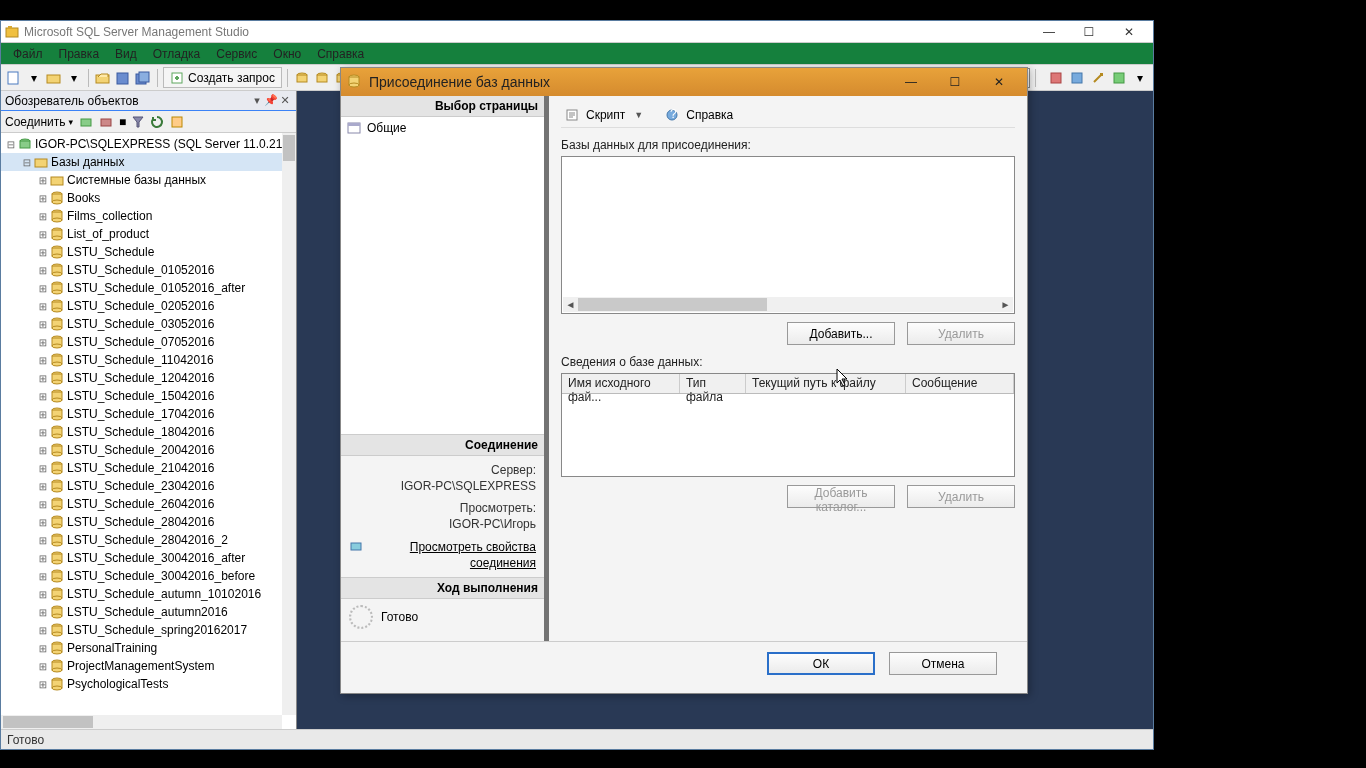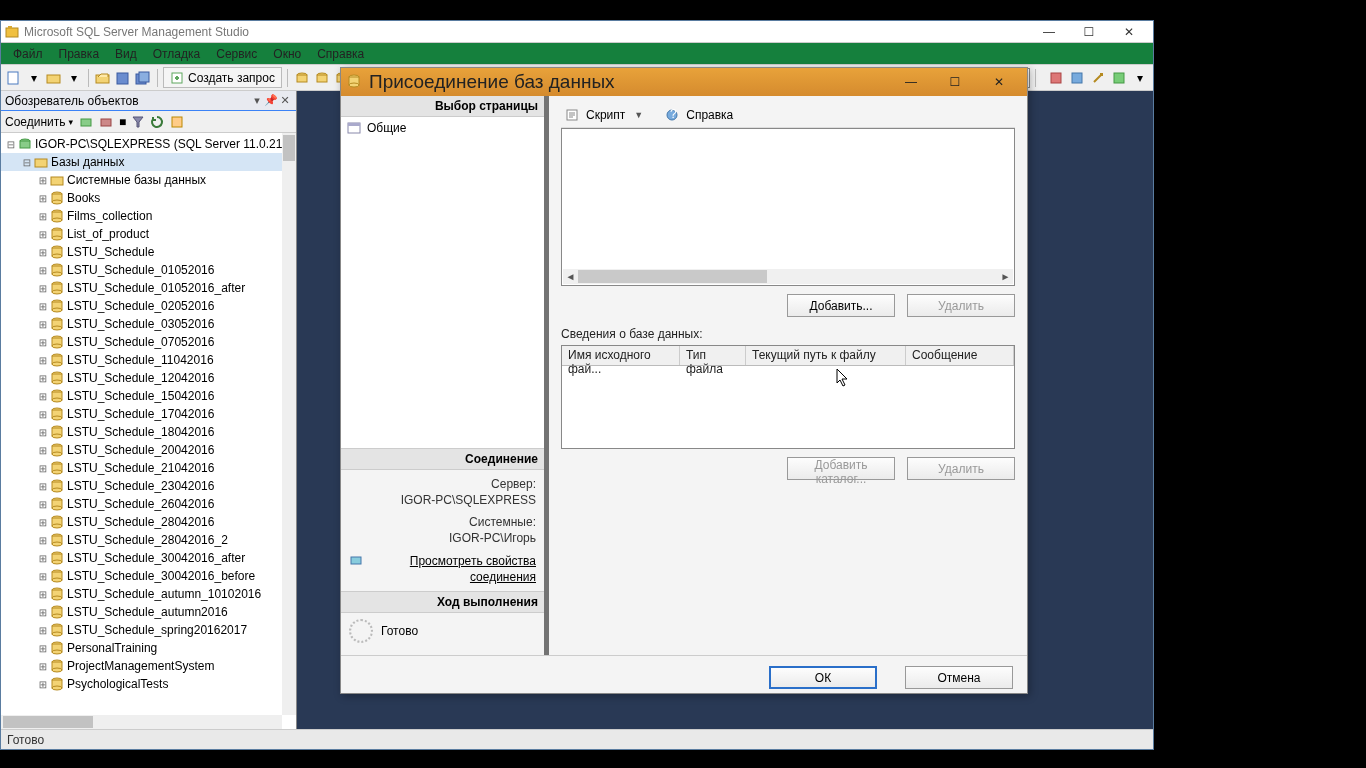--- a/index.html
+++ b/index.html
@@ -33,21 +33,21 @@
 .tree .scroll-y { position: absolute; right: 0; top: 0; bottom: 14px; width: 14px; background: #efefef; }
 .tree .scroll-y .thumb { position:absolute; left:1px; right:1px; top:2px; height:26px; background:#c2c2c2;}
 .tree .scroll-x { position: absolute; left: 0; right: 14px; bottom: 0; height: 14px; background: #efefef; }
 .tree .scroll-x .thumb { position:absolute; top:1px; bottom:1px; left:2px; width:90px; background:#c2c2c2;}
 .statusbar { height: 20px; background: #e9e9e9; display: flex; align-items: center; padding: 0 6px; border-top: 1px solid #ccc; color: #333; }
 
 
 .dialog { position: absolute; left: 340px; top: 67px; width: 688px; height: 627px; background: #f4f4f4; border: 1px solid #888; box-shadow: 2px 2px 8px rgba(0,0,0,0.3); display: flex; flex-direction: column; }
 .dlg-title { height: 28px; background: linear-gradient(#e8a23a, #d58b2e); display: flex; align-items: center; padding: 0 6px; }
 .dlg-title .dicon { width: 16px; height: 16px; margin-right: 6px; }
-.dlg-title .dt { flex: 1; color: #222; font-size: 19px; }
+.dlg-title .dt { flex: 1; color: #222; font-size: 14px; }
 .dlg-title .dbtn { width: 44px; height: 22px; display: flex; align-items: center; justify-content: center; color: #222; }
 .dlg-body { flex: 1; display: flex; }
 .dlg-left { width: 208px; background: #f4f4f4; display: flex; flex-direction: column; border-right: 5px solid #737373; text-align: right; }
 .section-title { background: #e4e4e4; font-weight: bold; padding: 3px 6px; border-top: 1px solid #ccc; border-bottom: 1px solid #ccc; }
 .page-item { display: flex; align-items: center; gap: 6px; padding: 4px 6px; background:#fff;}
 .conn-pane { padding: 6px 8px; line-height: 1.35; color:#333; }
 .conn-pane a { color: #000000; text-decoration: underline; }
 .progress-row { display:flex; align-items:center; gap:8px; padding: 6px 8px;}
 .spinner { width: 24px; height: 24px; border: 2px dotted #bbb; border-radius: 50%; }
 
@@ -62,21 +62,21 @@
 .grid .hscroll { position:absolute; left:1px; right:1px; bottom:1px; height:15px; background:#f0f0f0; display:flex; align-items:center; justify-content:space-between;}
 .grid .hscroll .arr { width:15px; text-align:center; color:#555; font-size:10px;}
 .grid .hscroll .track { flex:1; height:13px; position:relative;}
 .grid .hscroll .track .th {position:absolute; left:0; top:0; bottom:0; width:45%; background:#c9c9c9;}
 .btn-row { display: flex; justify-content: flex-end; gap: 12px; margin: 8px 0; }
 button.flat { width: 108px; height: 23px; border: 1px solid #999; background: linear-gradient(#fdfdfd,#ebebeb); cursor: default; }
 button.flat:disabled { color: #999; }
 button.default-btn { border: 2px solid #2a6fc9; }
 .grid2 { border: 1px solid #888; background: #fff; height: 104px; position: relative; }
 .grid2 .grid-header .col { font-size: 12px; }
-.dlg-footer { border-top: 1px solid #ccc; padding: 10px 14px; display: flex; justify-content: flex-end; gap: 28px; background:#f4f4f4; height:38px; }
+.dlg-footer { border-top: 1px solid #ccc; padding: 10px 30px; display: flex; justify-content: flex-end; gap: 14px; background:#f4f4f4; height:52px; }
 
 .cursor { position: absolute; left: 836px; top: 368px; width: 14px; height: 20px; pointer-events: none; }
 svg { display: block; }
 </style>
 </head>
 <body>
 
 <div class="app-window">
 
   <div class="titlebar">
@@ -608,21 +608,21 @@
             </svg>
           </span>
         <span>Общие</span>
       </div>
       <div style="flex:1; background:#fff"></div>
       <div class="section-title">Соединение</div>
       <div class="conn-pane">
         <div>Сервер:</div>
         <div>IGOR-PC\SQLEXPRESS</div>
         <div style="height:6px"></div>
-        <div>Системные:</div>
+        <div>Просмотреть:</div>
         <div>IGOR-PC\Игорь</div>
         <div style="height:6px"></div>
         <div style="display:flex; gap:6px; align-items:flex-start">
           <span>
               <svg width="14" height="14">
                 <rect x="2" y="4" width="10" height="7" fill="#8cd" stroke="#47a"></rect>
               </svg>
             </span>
           <a href="#">Просмотреть свойства соединения</a>
         </div>
@@ -647,20 +647,21 @@
         </span>
         <span class="rbtn">
           <svg width="14" height="14">
               <circle cx="7" cy="7" r="5" fill="#7ad" stroke="#47a"></circle>
               <text x="5" y="10" font-size="8" fill="#fff">?</text>
             </svg>
           <span>Справка</span>
         </span>
       </div>
 
+      <div class="label-row">Базы данных для присоединения:</div>
       <div class="grid">
         <div class="hscroll">
             <span class="arr">◄</span>
             <div class="track">
               <div class="th"></div>
             </div>
             <span class="arr">►</span>
           </div>
       </div>
       <div class="btn-row">

